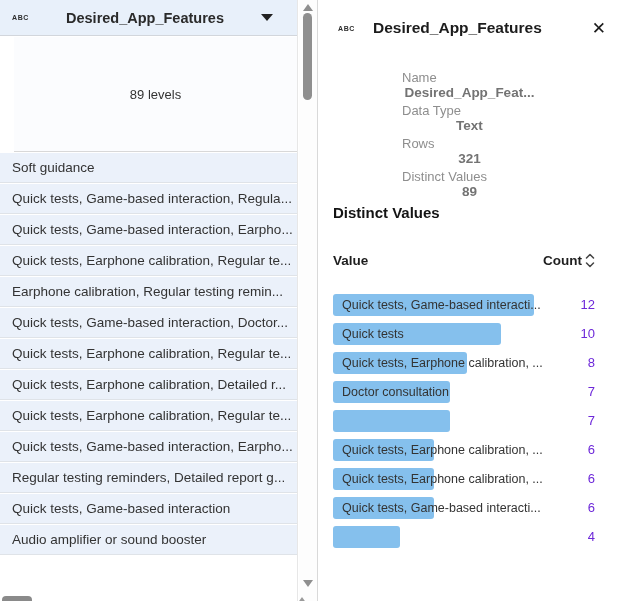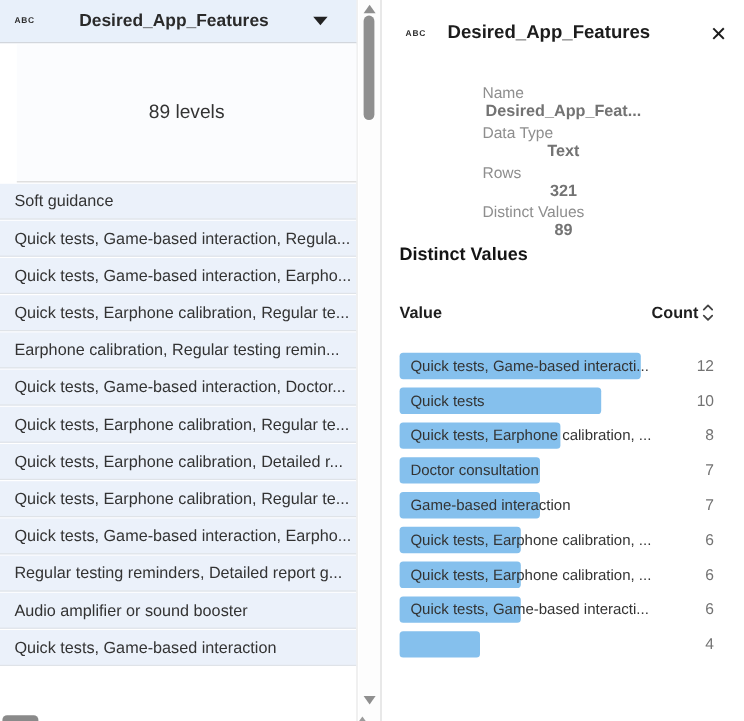--- a/index.html
+++ b/index.html
@@ -29,21 +29,21 @@
   }
   .caret-down {
     width:0; height:0; flex:0 0 auto; margin-right:12px;
     border-left:6px solid transparent; border-right:6px solid transparent;
     border-top:7px solid #222;
   }
   .levels-area {
     position:absolute; left:14px; top:37px; right:0; height:115px;
     background:#fbfcfe; border-bottom:1px solid #d8d8d8;
     display:flex; align-items:center; justify-content:center;
-    font-size:16px; color:#333;
+    font-size:13px; color:#333;
   }
   .value-list { position:absolute; left:0; top:153px; right:0; bottom:0; overflow:hidden; }
   .list-row {
     height:30px; background:#ebf1fa; border-bottom:1px solid #dfe3e8;
     margin-bottom:1px; line-height:30px; padding-left:12px;
     font-size:13.5px; color:#333; white-space:nowrap; overflow:hidden;
     cursor:pointer;
   }
 
   
@@ -112,21 +112,21 @@
   .bar {
     position:absolute; left:0; top:0; height:22px;
     background:#85c0ed; border-radius:3px;
   }
   .bar-label {
     position:absolute; left:9px; top:0; line-height:22px;
     font-size:12.5px; color:#333; white-space:nowrap;
   }
   .bar-count {
     position:absolute; right:25px; top:0; line-height:22px;
-    font-size:13px; color:#737373;
+    font-size:13px; color:#6d28d9;
   }
 </style>
 </head>
 <body>
 
 <div class="app">
 
   <div class="left-panel">
     <div class="left-header">
       <span class="abc-icon">ABC</span>
@@ -155,23 +155,23 @@
         <div class="list-row">Quick tests, Earphone calibration, Regular te...</div>
 
         <div class="list-row">Quick tests, Earphone calibration, Detailed r...</div>
 
         <div class="list-row">Quick tests, Earphone calibration, Regular te...</div>
 
         <div class="list-row">Quick tests, Game-based interaction, Earpho...</div>
 
         <div class="list-row">Regular testing reminders, Detailed report g...</div>
 
+        <div class="list-row">Quick tests, Game-based interaction</div>
+
         <div class="list-row">Audio amplifier or sound booster</div>
-
-        <div class="list-row">Quick tests, Game-based interaction</div>
       </div>
   </div>
 
   <div class="v-scrollbar">
     <div class="v-arrow-up"></div>
     <div class="v-thumb"></div>
     <div class="v-arrow-down"></div>
   </div>
 
   <div class="h-thumb"></div>
@@ -241,21 +241,20 @@
         </div>
 
         <div class="bar-row">
           <div class="bar" style="width: 117px; background: rgb(133, 192, 237);"></div>
           <span class="bar-label">Doctor consultation</span>
           <span class="bar-count">7</span>
         </div>
 
         <div class="bar-row">
           <div class="bar" style="width: 117px; background: rgb(133, 192, 237);"></div>
-          <span class="bar-label">Game-based interaction</span>
           <span class="bar-count">7</span>
         </div>
 
         <div class="bar-row">
           <div class="bar" style="width: 101px; background: rgb(133, 192, 237);"></div>
           <span class="bar-label">Quick tests, Earphone calibration, ...</span>
           <span class="bar-count">6</span>
         </div>
 
         <div class="bar-row">

